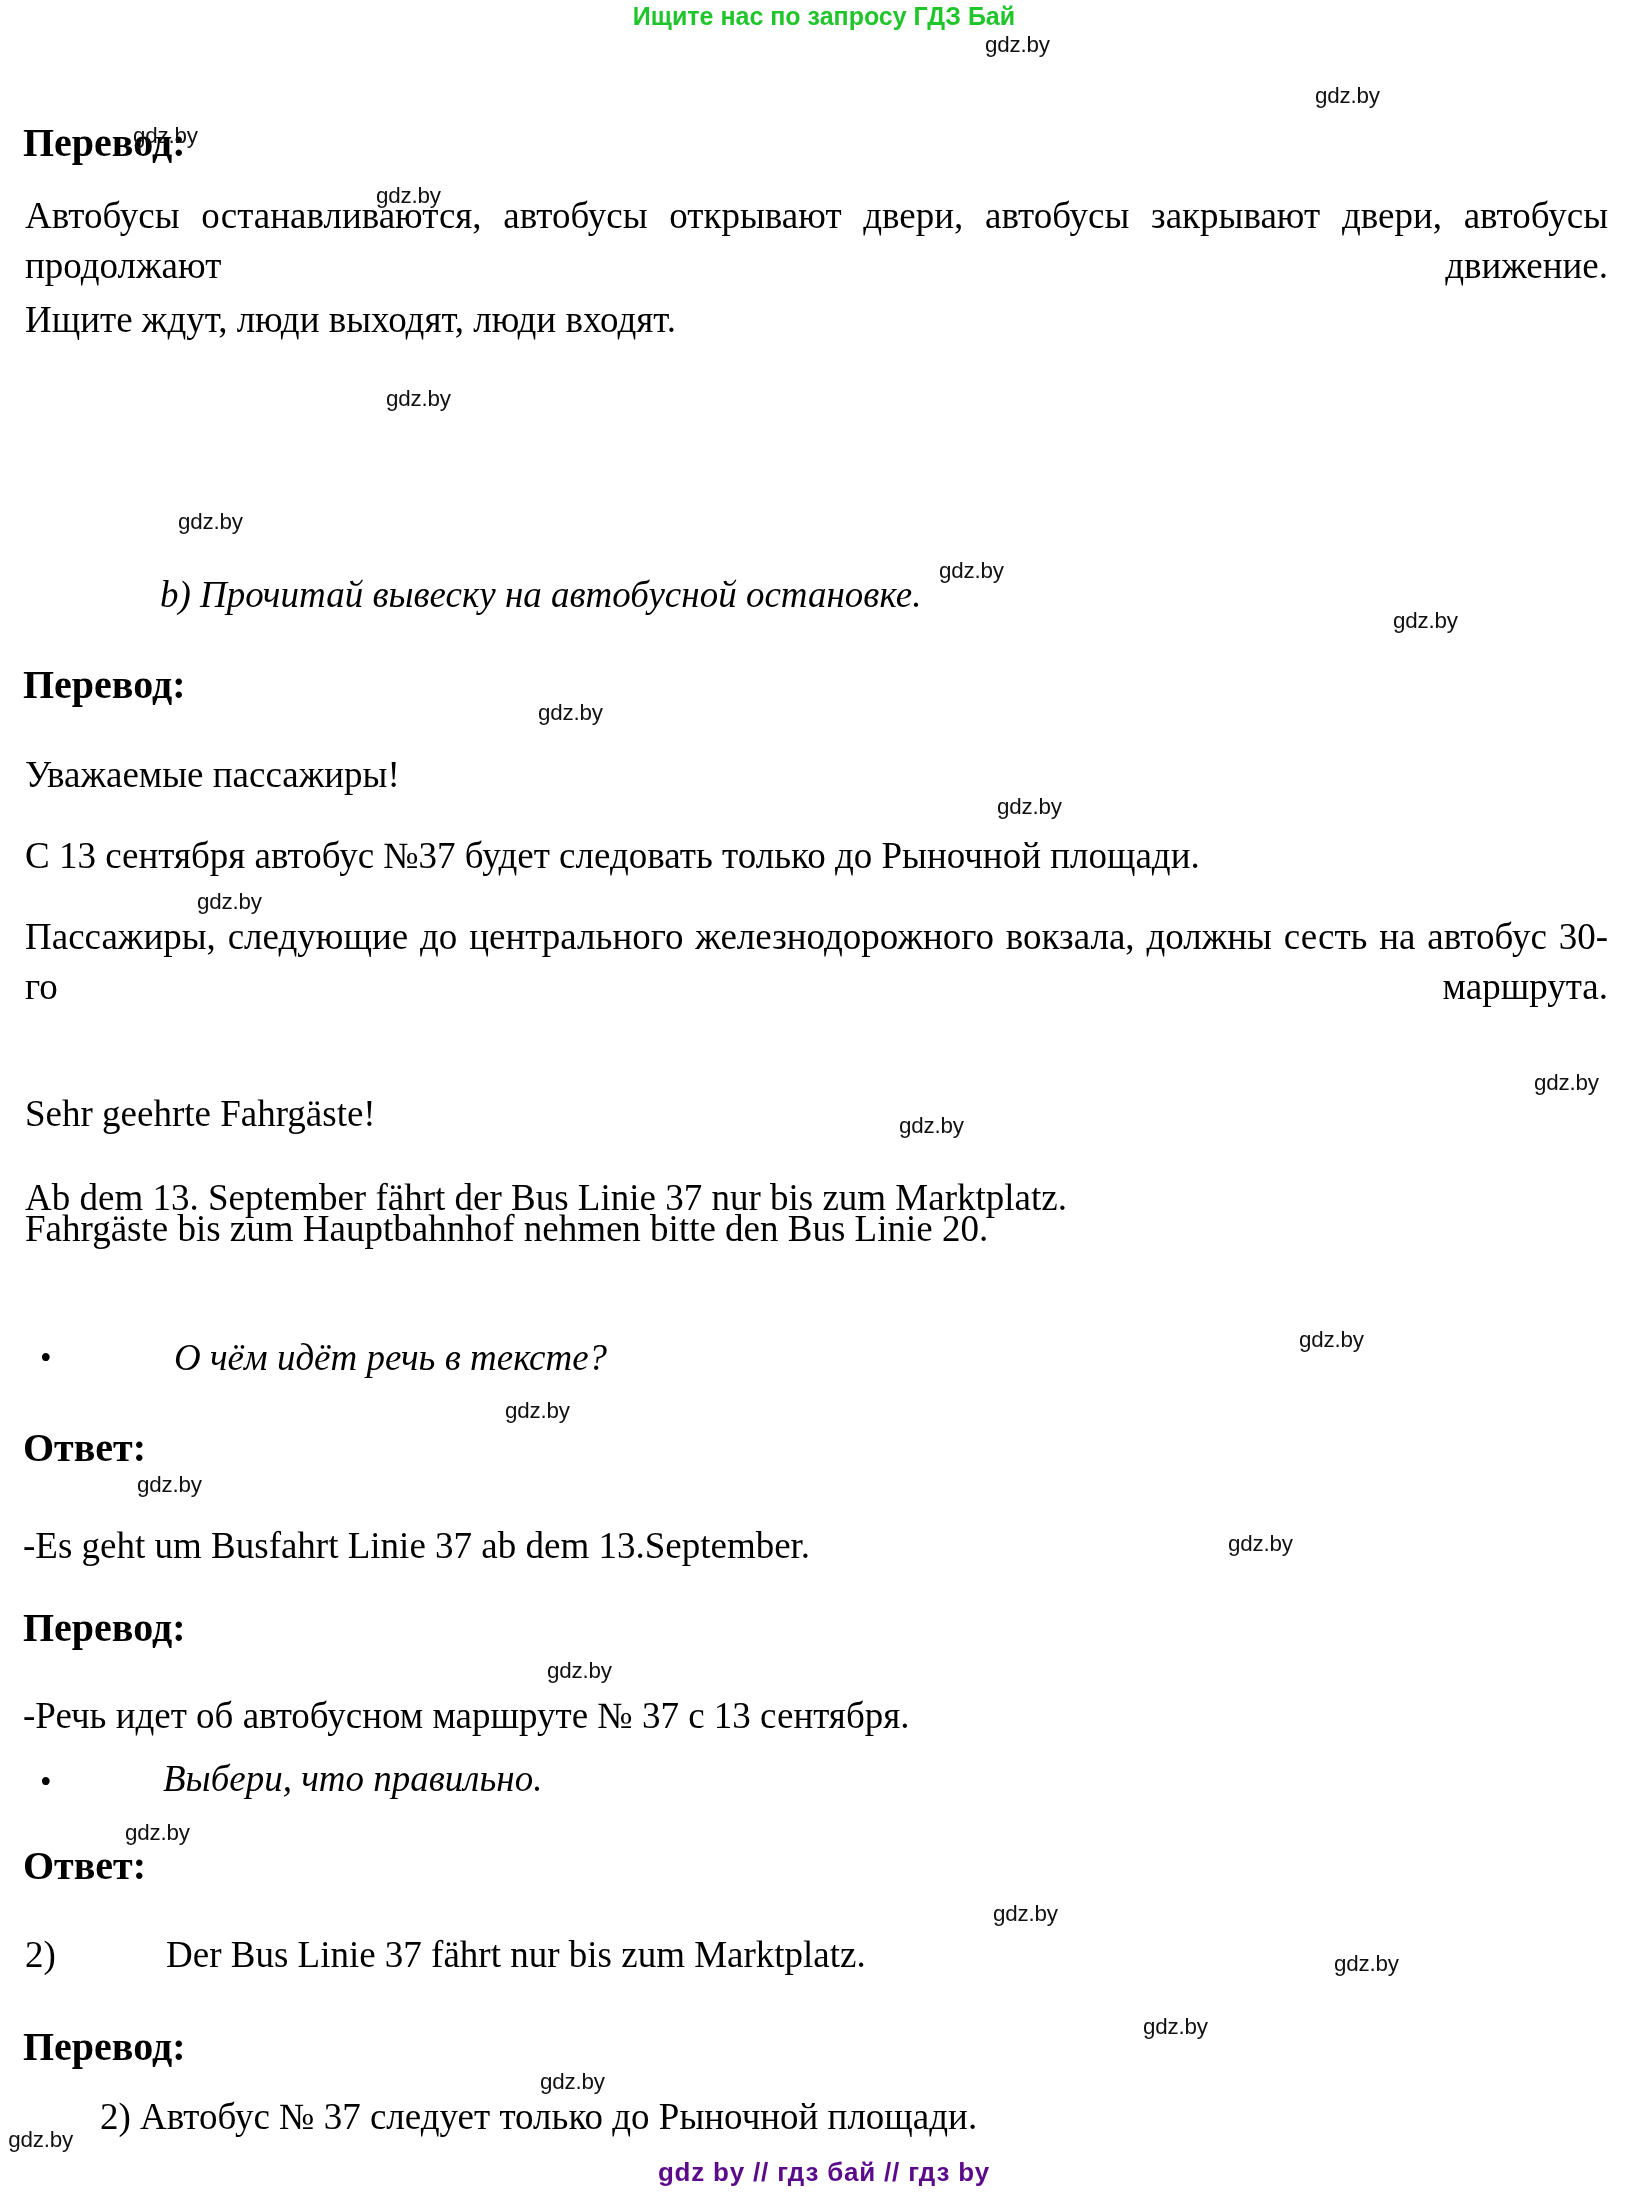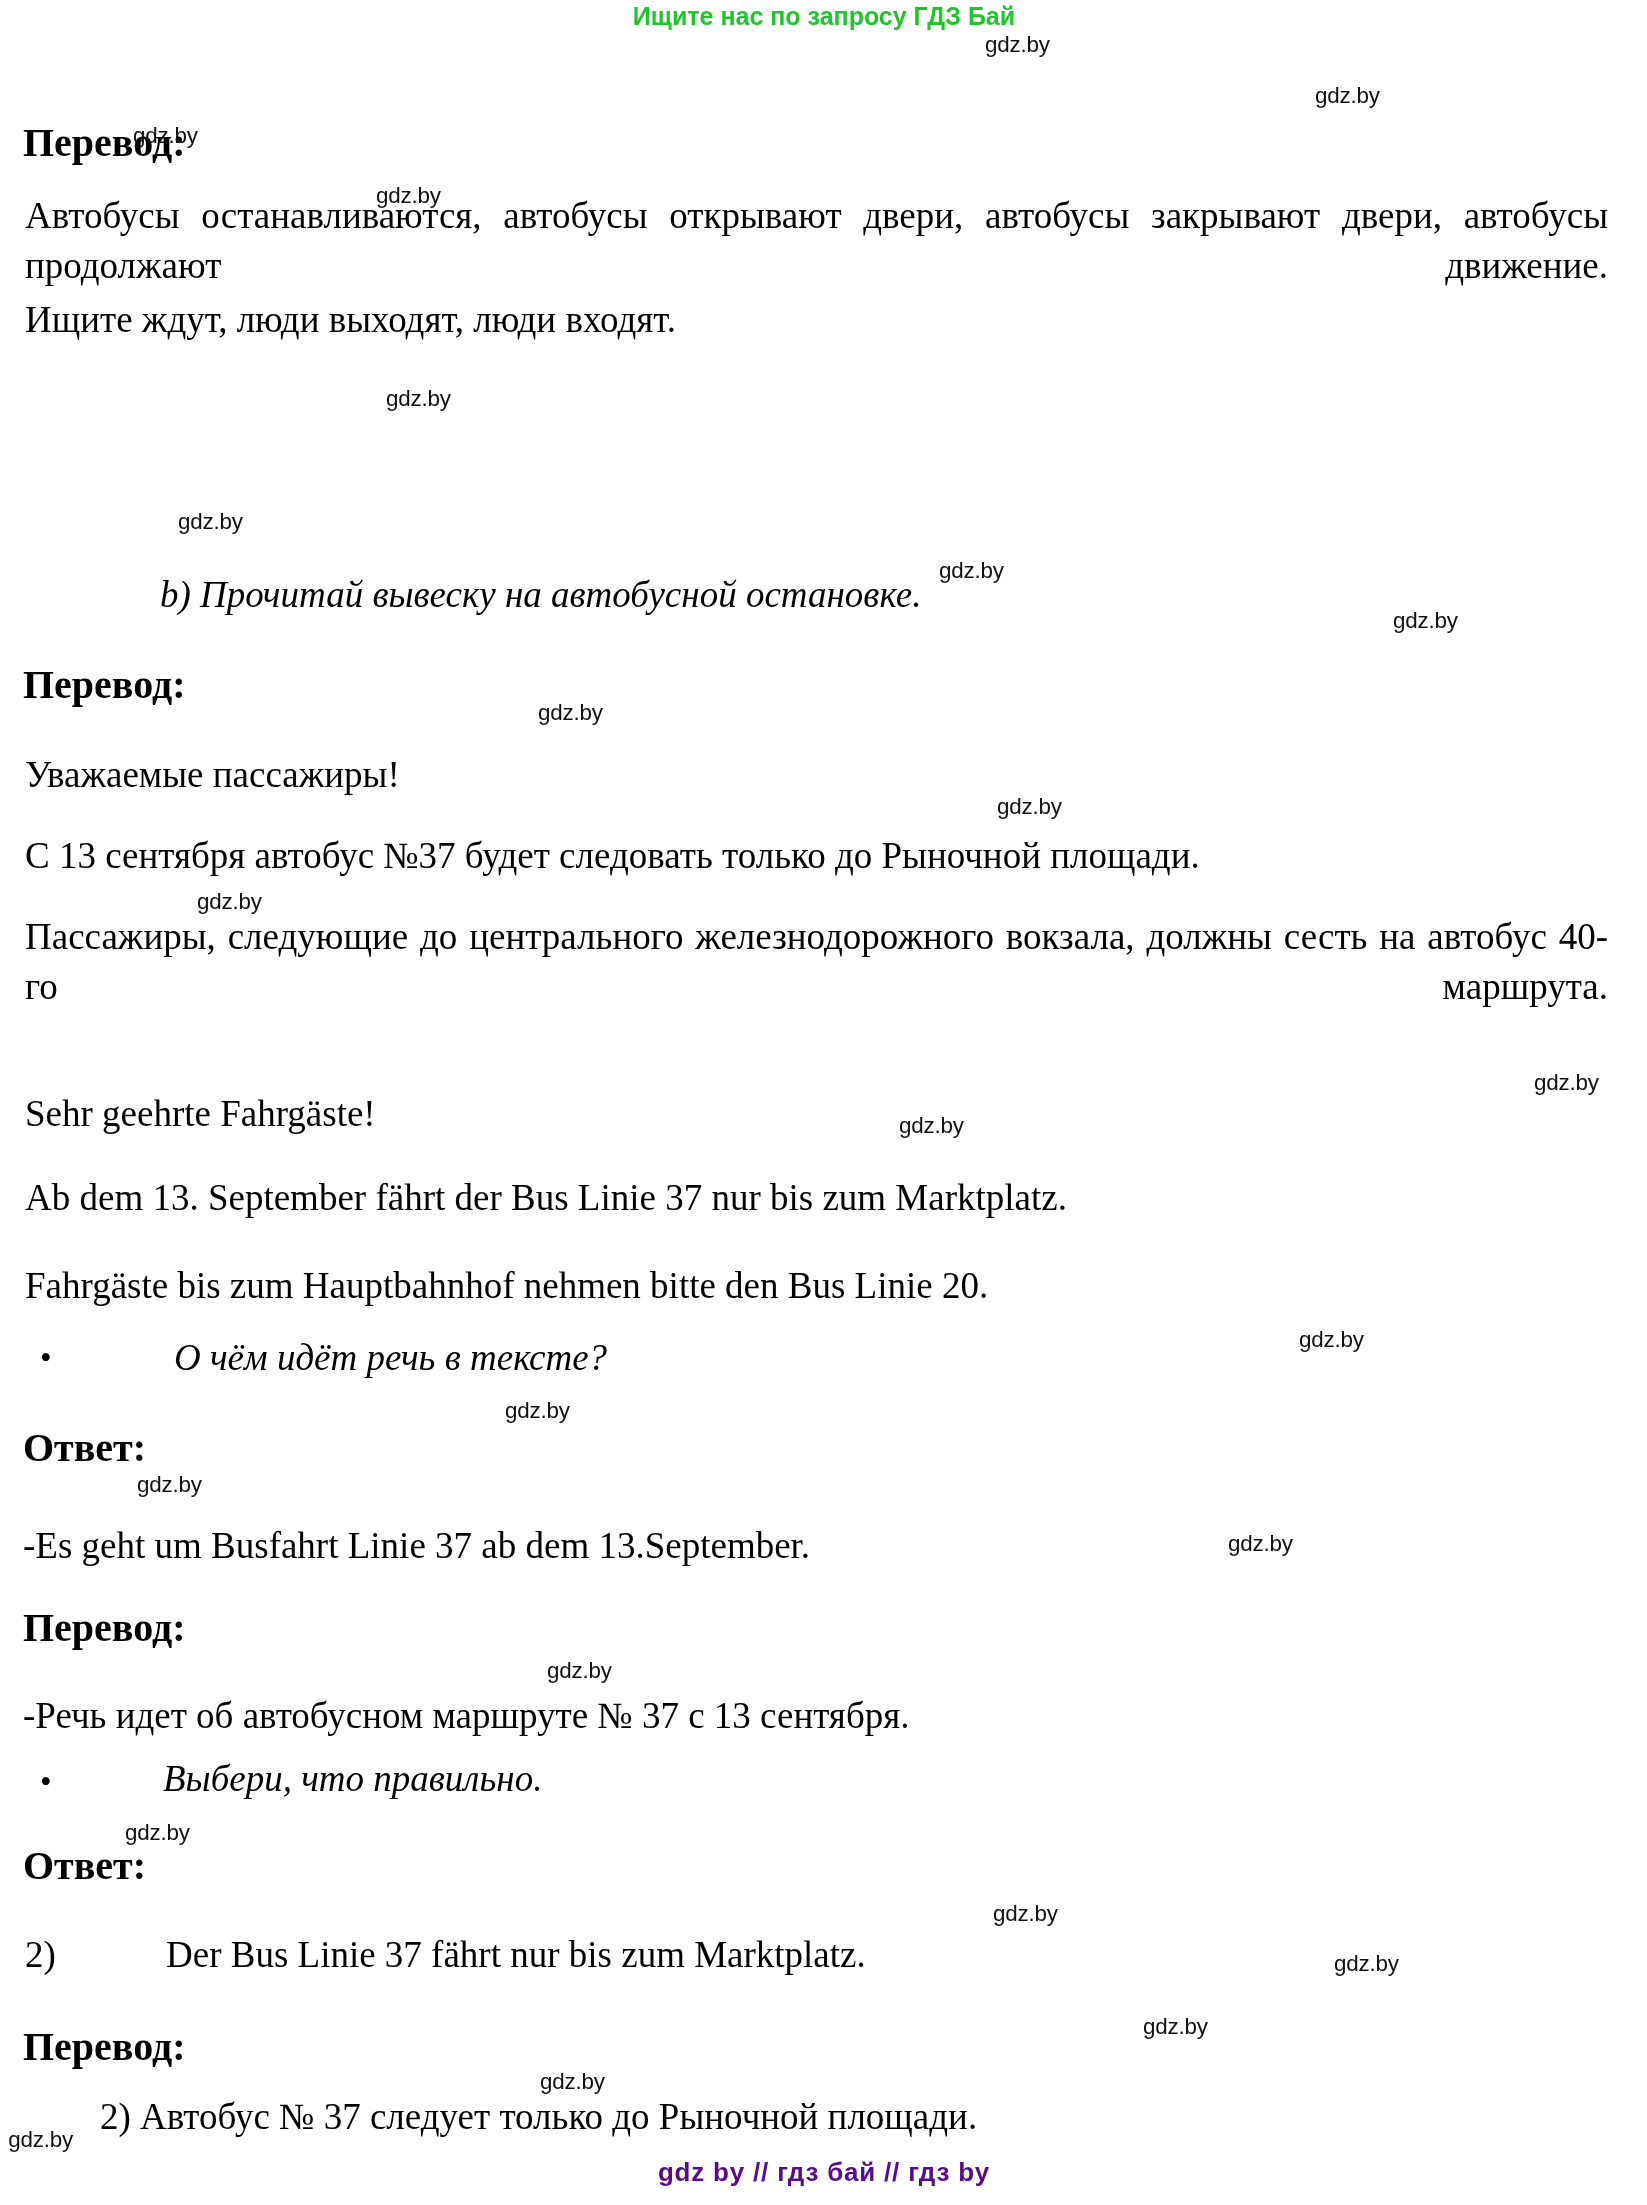--- a/index.html
+++ b/index.html
@@ -157,27 +157,27 @@
   <div class="blk para" style="left:25px; top:295px; width:1163px; white-space:nowrap;">Ищите ждут, люди выходят, люди входят.</div>
 
   <div class="blk italic-task" style="left:160px; top:576px;">b) Прочитай вывеску на автобусной остановке.</div>
 
   <div class="blk heading" style="left:23px; top:665px;">Перевод:</div>
 
   <div class="blk para" style="left:25px; top:750px; white-space:nowrap;">Уважаемые пассажиры!</div>
 
   <div class="blk para" style="left:25px; top:831px; width:1595px; white-space:nowrap;">С 13 сентября автобус №37 будет следовать только до Рыночной площади.</div>
 
-  <div class="blk para justify" style="left:25px; top:912px; width:1583px;">Пассажиры, следующие до центрального железнодорожного вокзала, должны сесть на автобус 40-го маршрута.</div>
+  <div class="blk para justify" style="left:25px; top:912px; width:1583px;">Пассажиры, следующие до центрального железнодорожного вокзала, должны сесть на автобус 30-го маршрута.</div>
 
   <div class="blk para" style="left:25px; top:1089px; white-space:nowrap;">Sehr geehrte Fahrgäste!</div>
 
   <div class="blk para" style="left:25px; top:1173px; white-space:nowrap;">Ab dem 13. September fährt der Bus Linie 37 nur bis zum Marktplatz.</div>
 
-  <div class="blk para" style="left:25px; top:1261px; white-space:nowrap;">Fahrgäste bis zum Hauptbahnhof nehmen bitte den Bus Linie 20.</div>
+  <div class="blk para" style="left:25px; top:1204px; white-space:nowrap;">Fahrgäste bis zum Hauptbahnhof nehmen bitte den Bus Linie 20.</div>
 
   <div class="bullet-dot" style="left:40px; top:1342px;">•</div>
   <div class="blk italic-task" style="left:163px; top:1339px;margin-left:11px;">О чём идёт речь в тексте?</div>
 
   <div class="blk heading" style="left:23px; top:1428px;">Ответ:</div>
 
   <div class="blk para" style="left:23px; top:1521px; white-space:nowrap;">-Es geht um Busfahrt Linie 37 ab dem 13.September.</div>
 
   <div class="blk heading" style="left:23px; top:1608px;">Перевод:</div>
 

